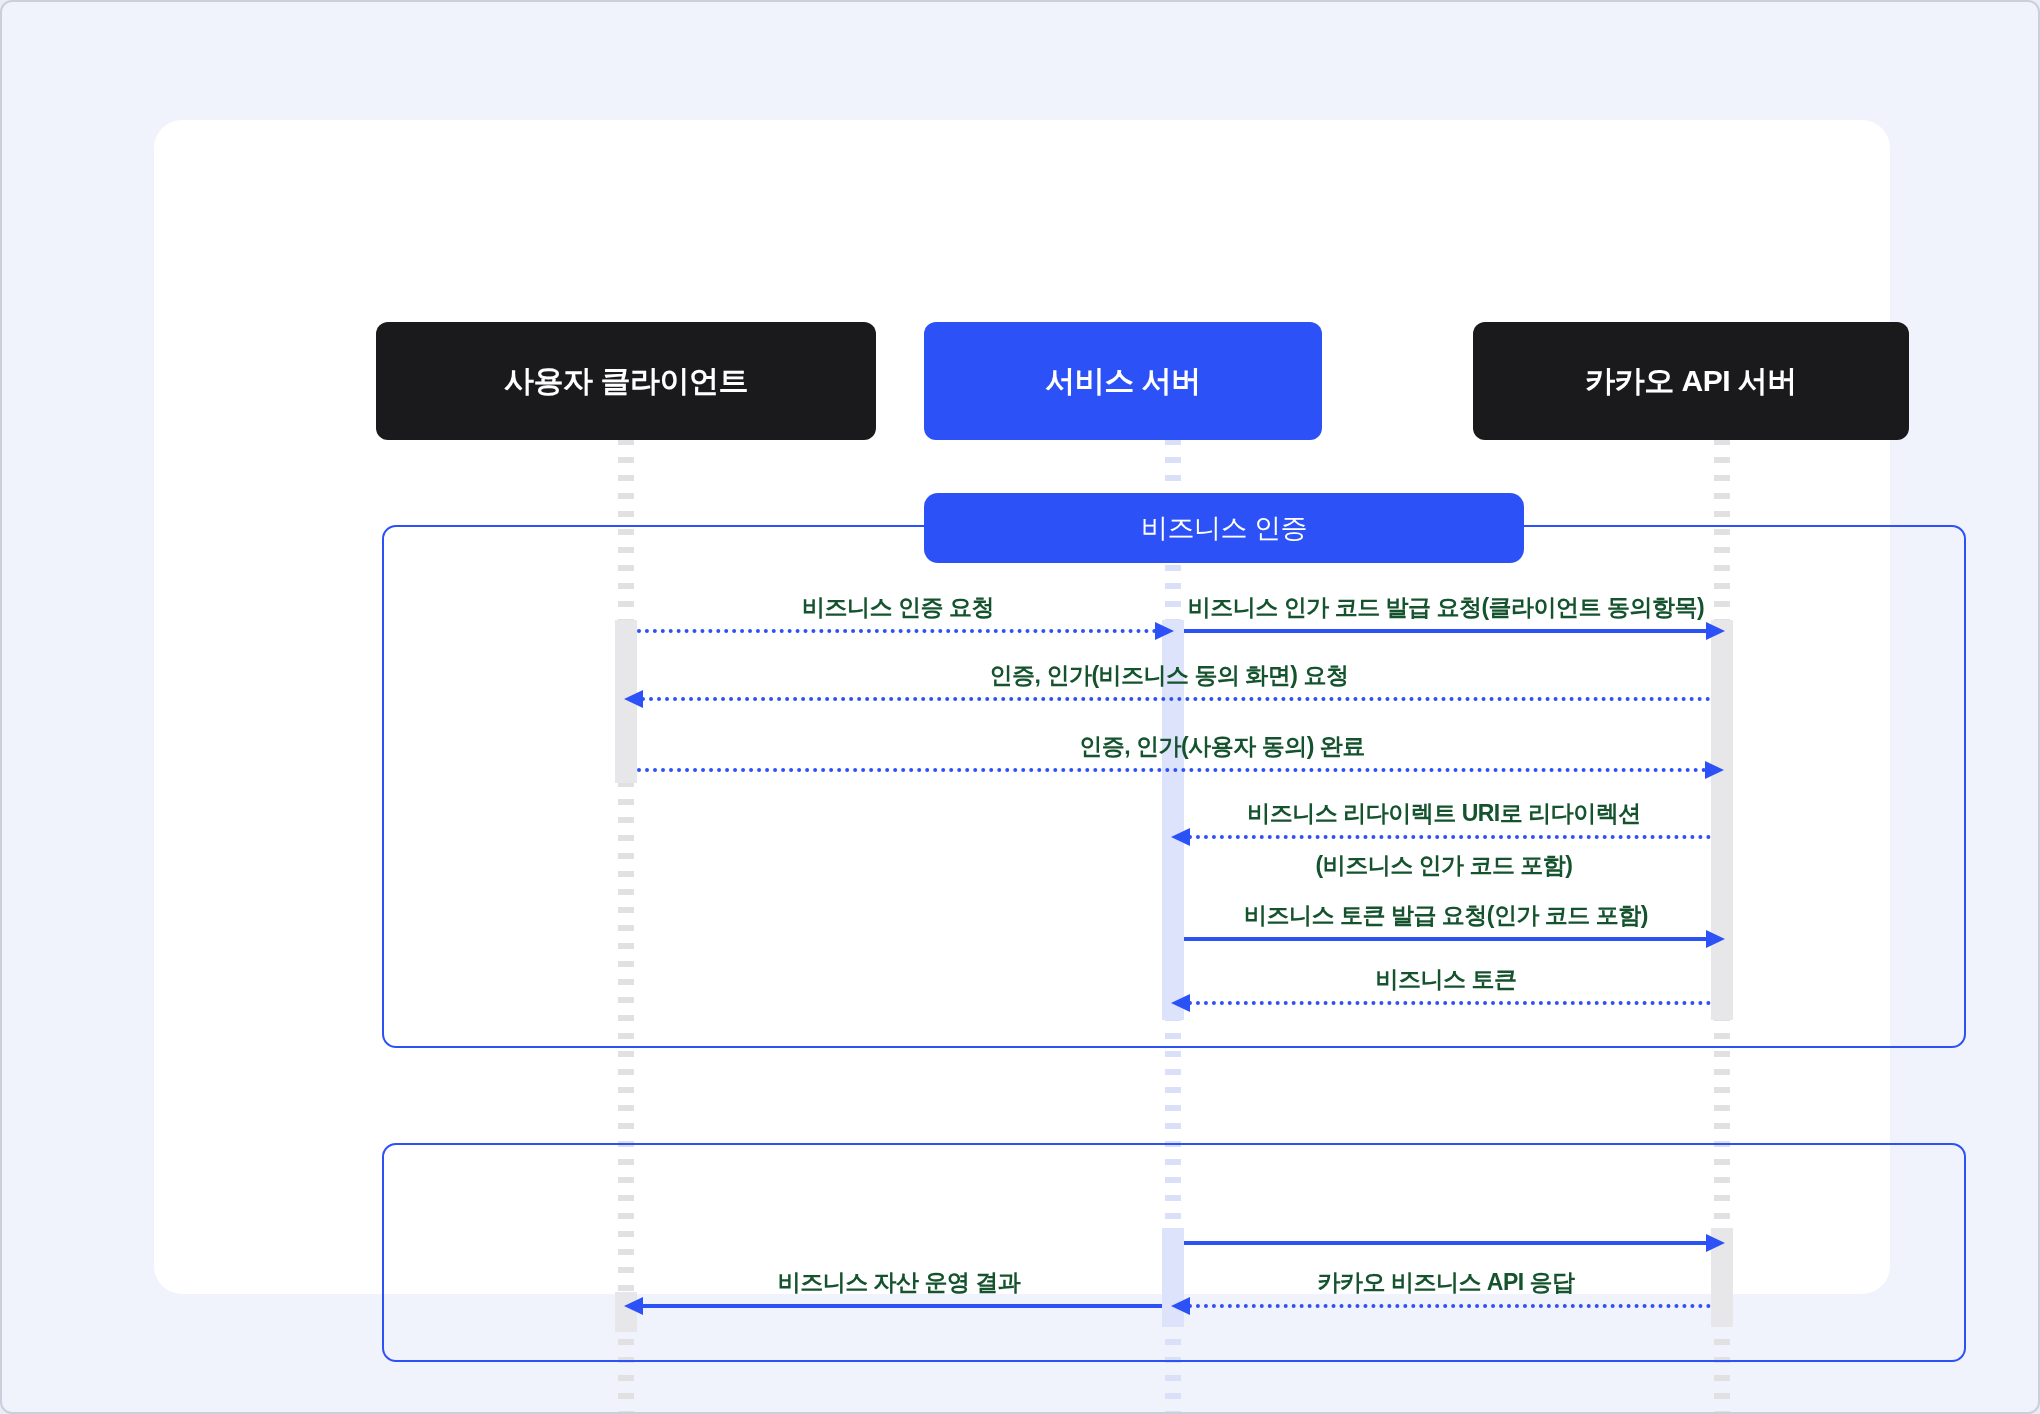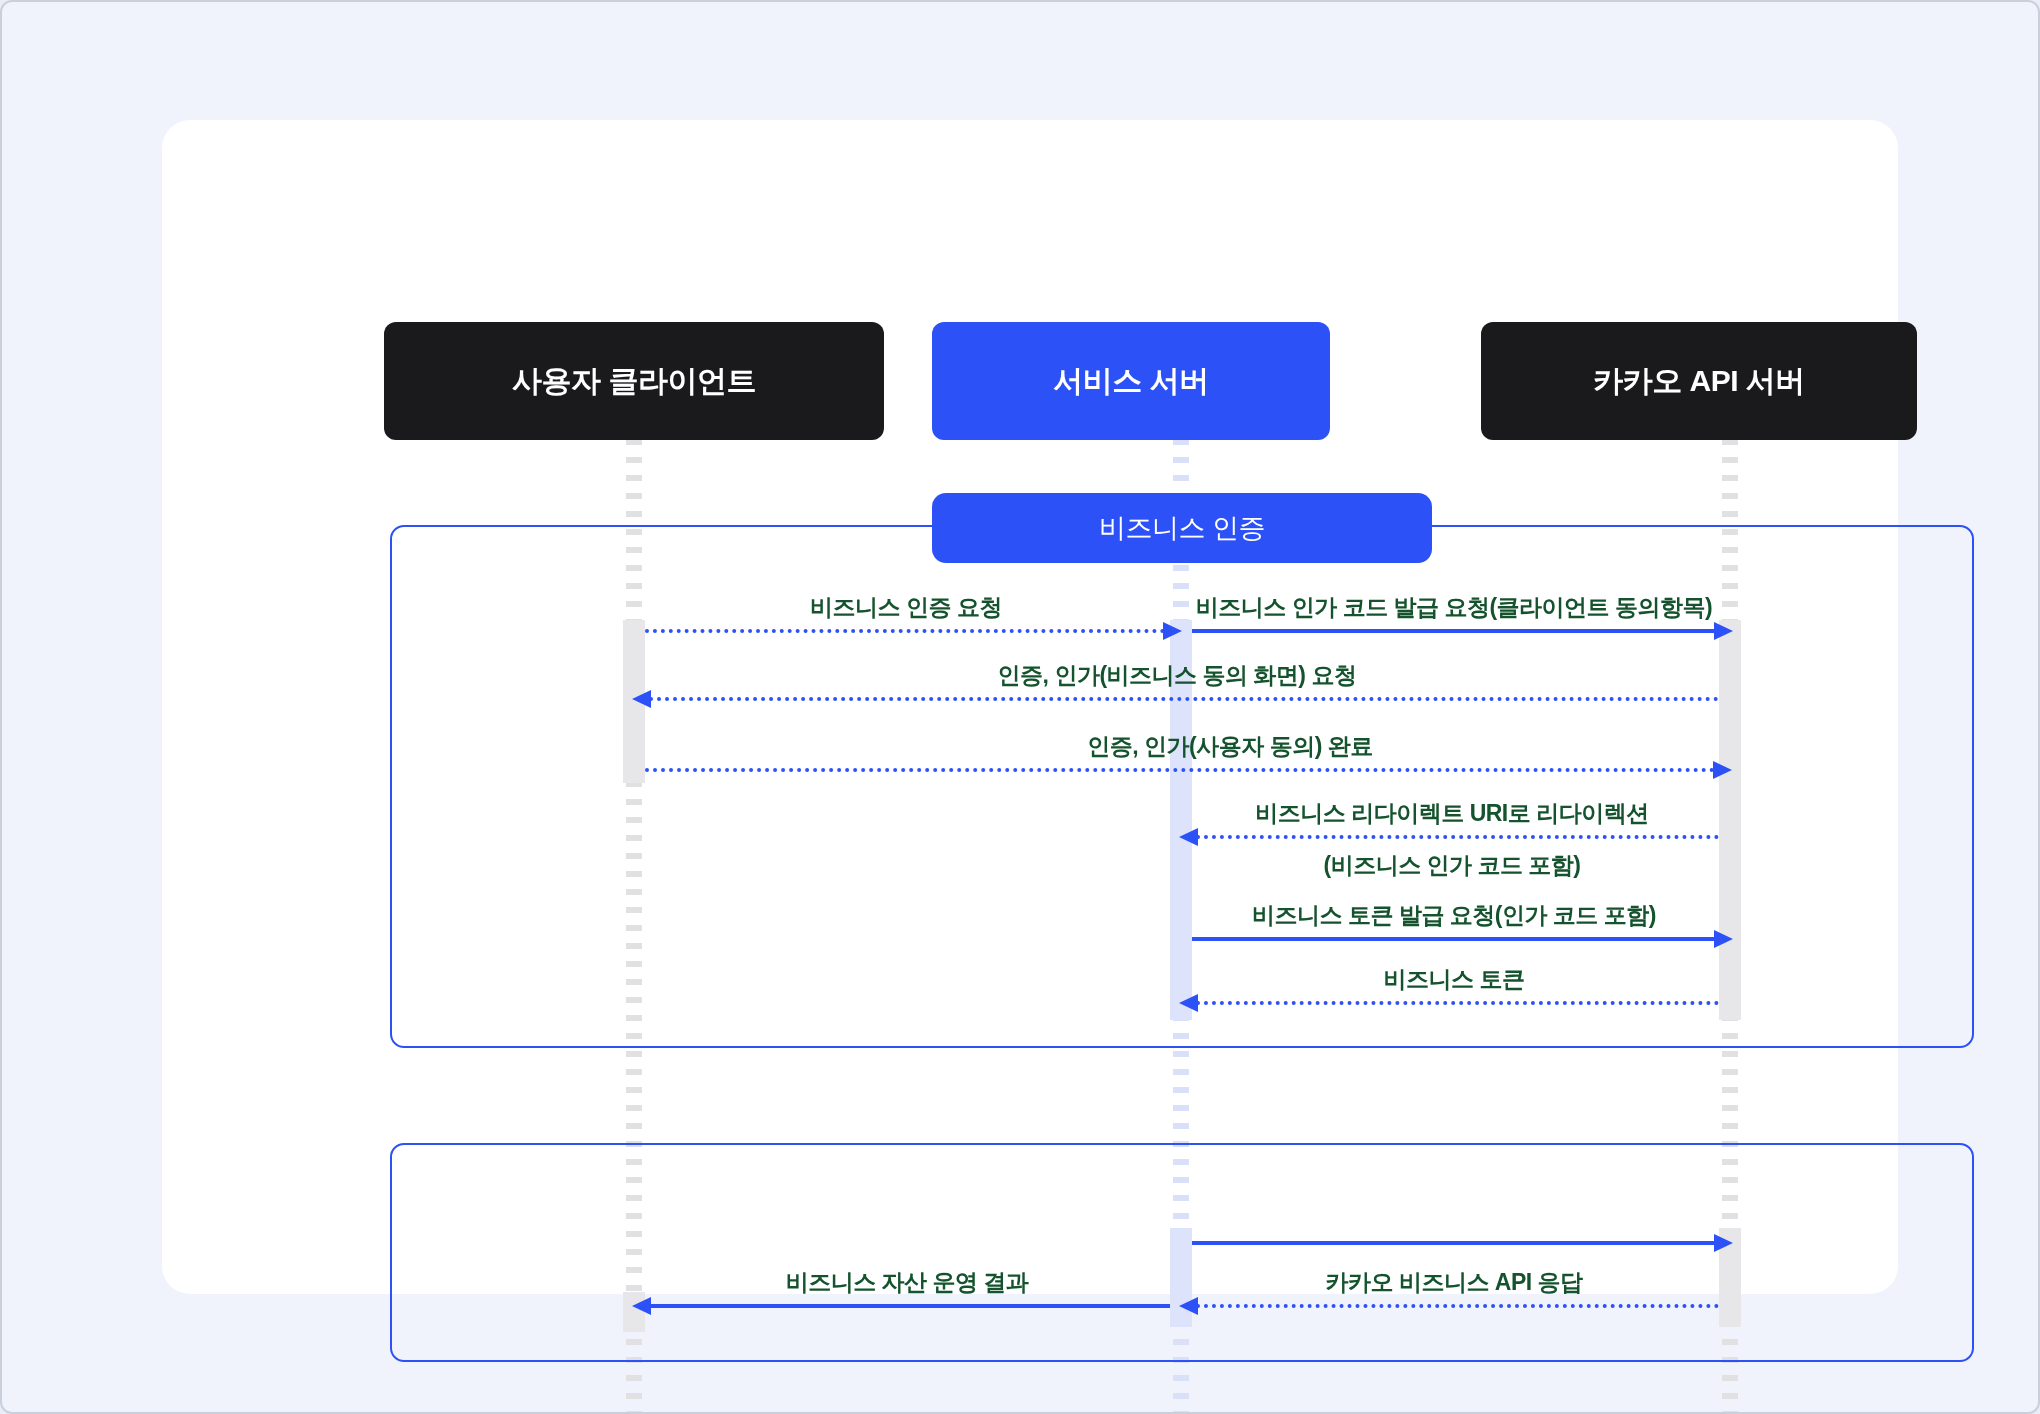--- a/index.html
+++ b/index.html
@@ -5,21 +5,21 @@
   html,body { margin:0; padding:0; background:#e9edf7; }
   * { box-sizing:border-box; }
   .page {
     position:relative; width:2040px; height:1414px;
     background:#f0f3fb; border:2px solid #c9cfdb; border-radius:12px;
     overflow:hidden;
     font-family:"Liberation Sans", sans-serif;
   }
   .card {
     position:absolute; left:152px; top:118px; width:1736px; height:1174px;
-    background:#ffffff; border-radius:28px;margin-left:8px;
+    background:#ffffff; border-radius:28px;
   }
   
   .lifeline {
     position:absolute; top:319px; height:973px; width:16px; z-index:1;
   }
   .lifeline.gray {
     background:repeating-linear-gradient(to bottom,#e1e1e4 0 6px,transparent 6px 18px);
   }
   .lifeline.blue {
     background:repeating-linear-gradient(to bottom,#d9e0f8 0 6px,transparent 6px 18px);
@@ -36,21 +36,21 @@
   
   .actor {
     position:absolute; top:202px; height:118px; z-index:5;
     border-radius:12px; display:flex; align-items:center; justify-content:center;
     color:#ffffff; font-size:30px; font-weight:700; letter-spacing:-0.5px;
   }
   .actor.dark { background:#1a1a1d; }
   .actor.blue { background:#2c51f7; }
   
   .section-label {
-    position:absolute; width:500px; height:70px; z-index:6;
+    position:absolute; width:600px; height:70px; z-index:6;
     background:#2c51f7; border-radius:14px;
     display:flex; align-items:center; justify-content:center;
     color:#ffffff; font-size:27px; font-weight:500; letter-spacing:-0.5px;
   }
   
   .msg-label {
     position:absolute; transform:translateX(-50%); z-index:4;
     font-size:23px; font-weight:700; color:#14532d; white-space:nowrap;
     letter-spacing:-0.5px; line-height:28px;
   }

